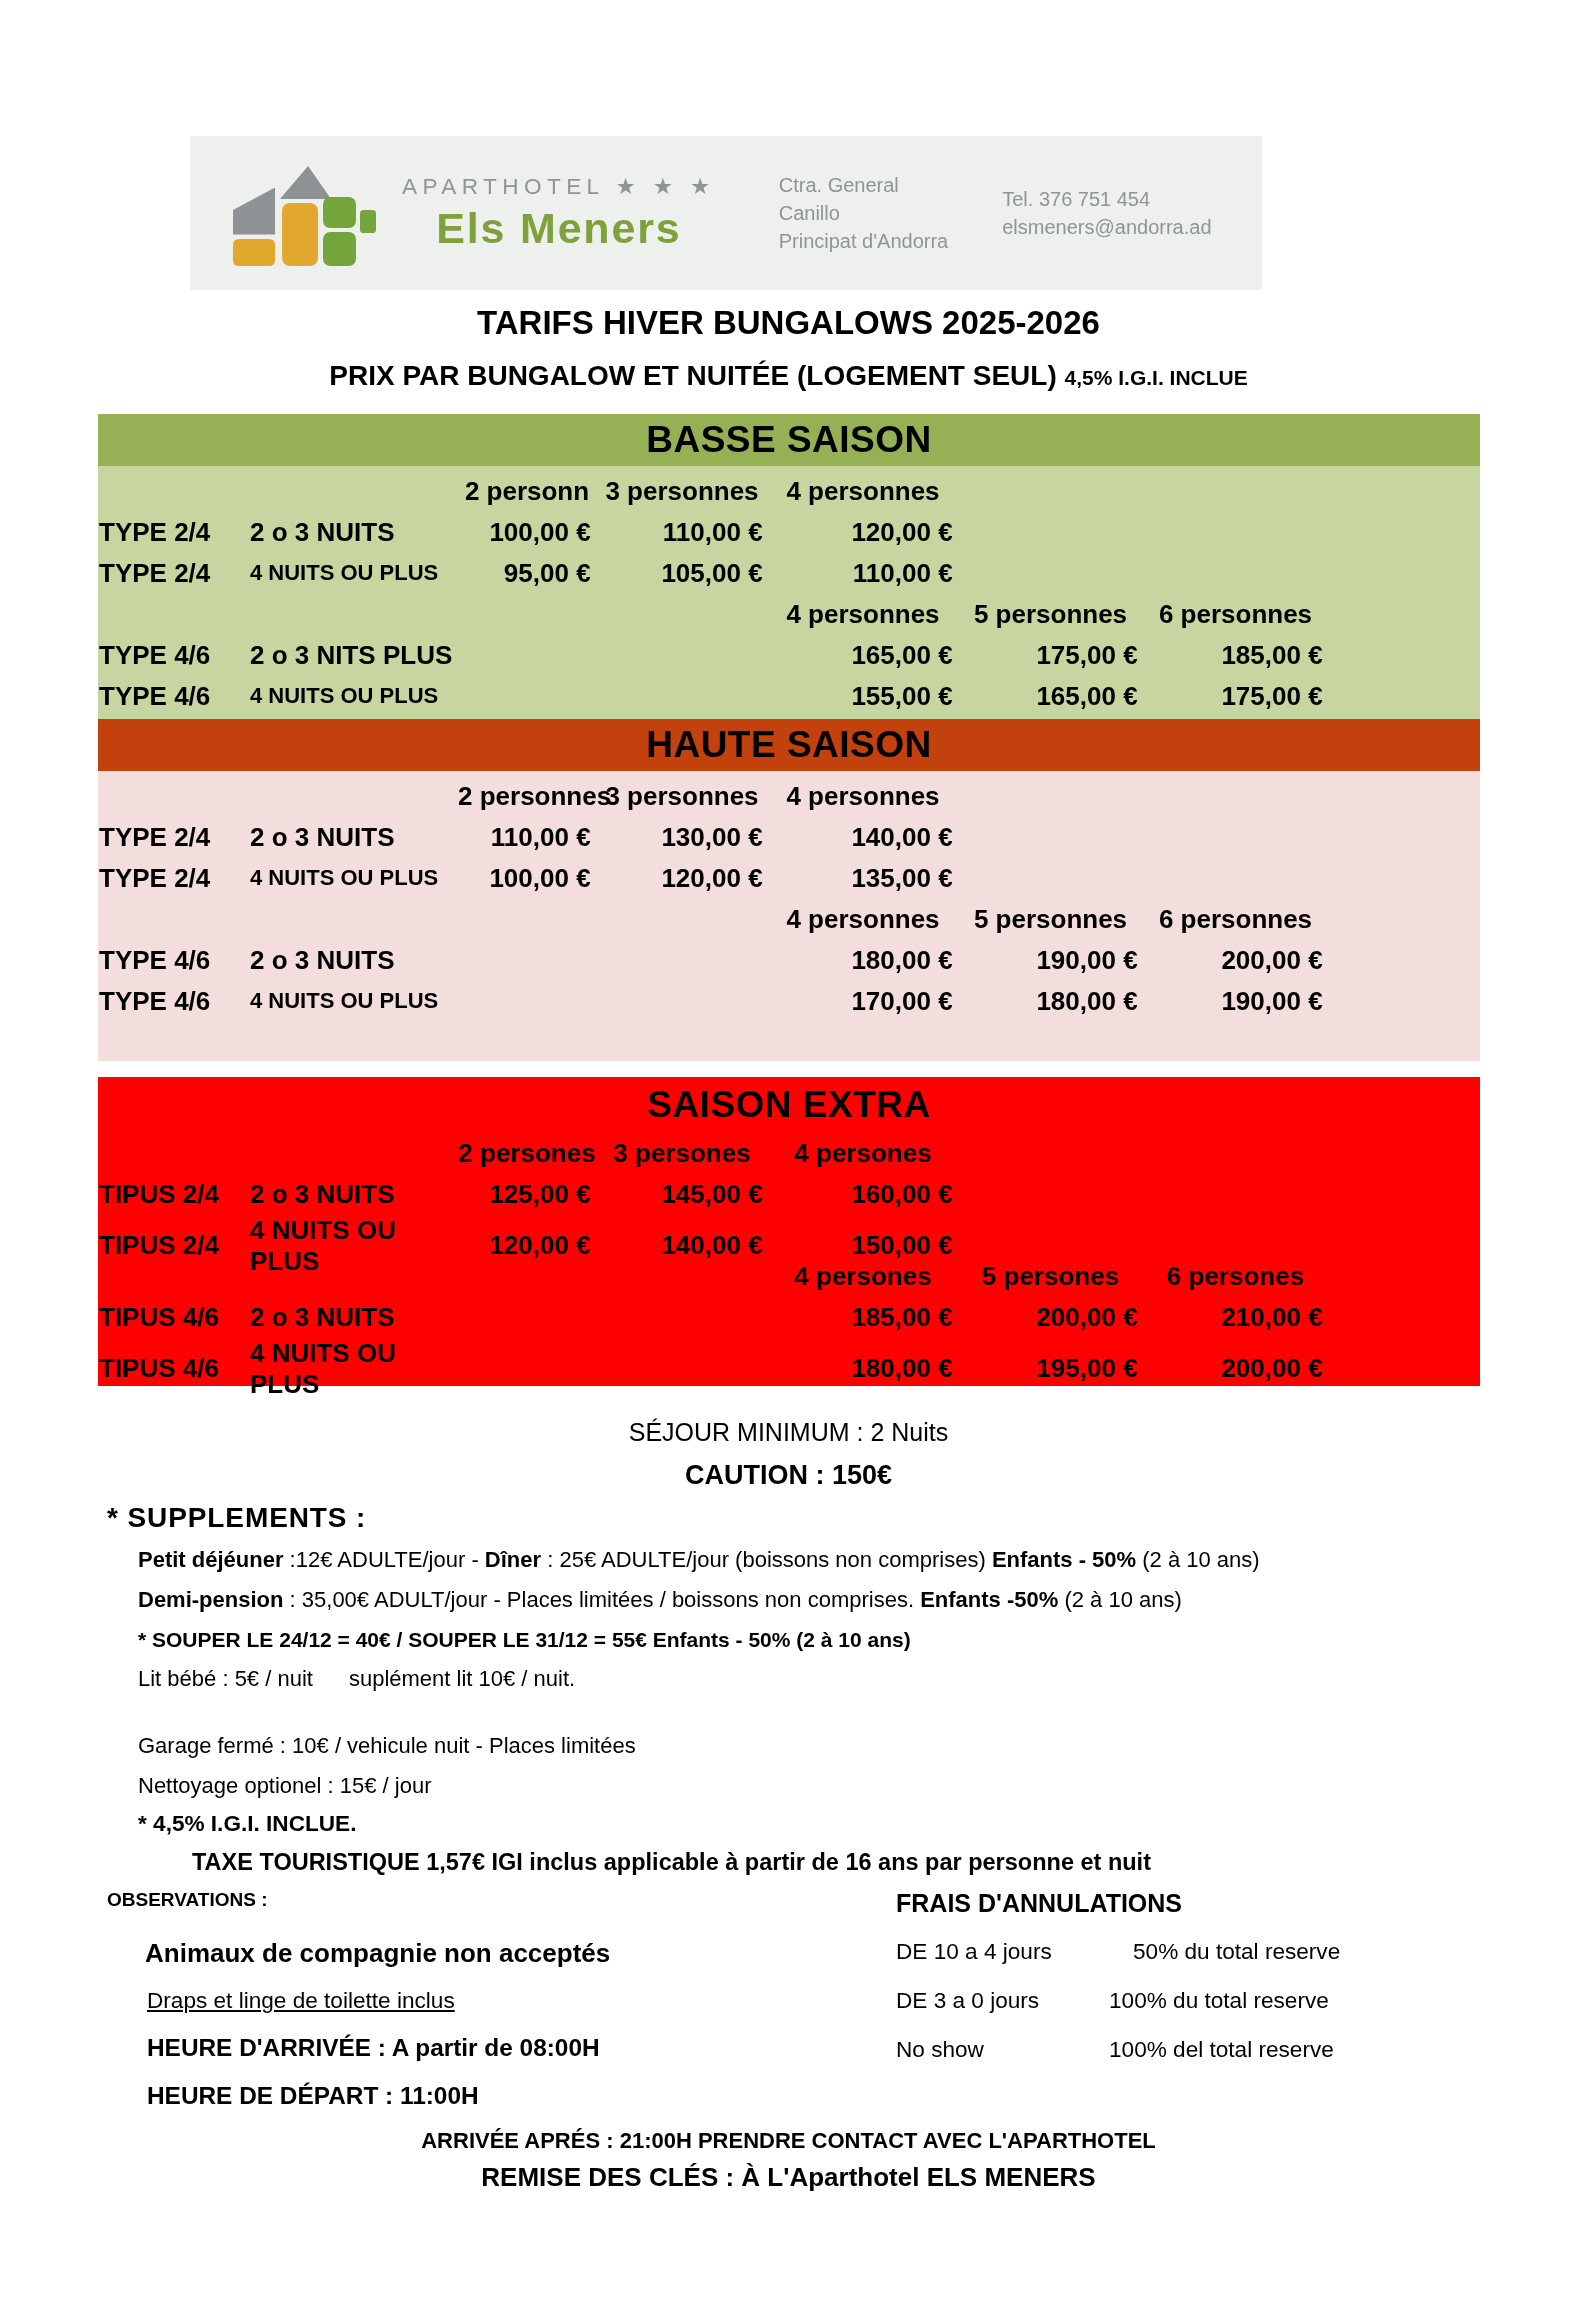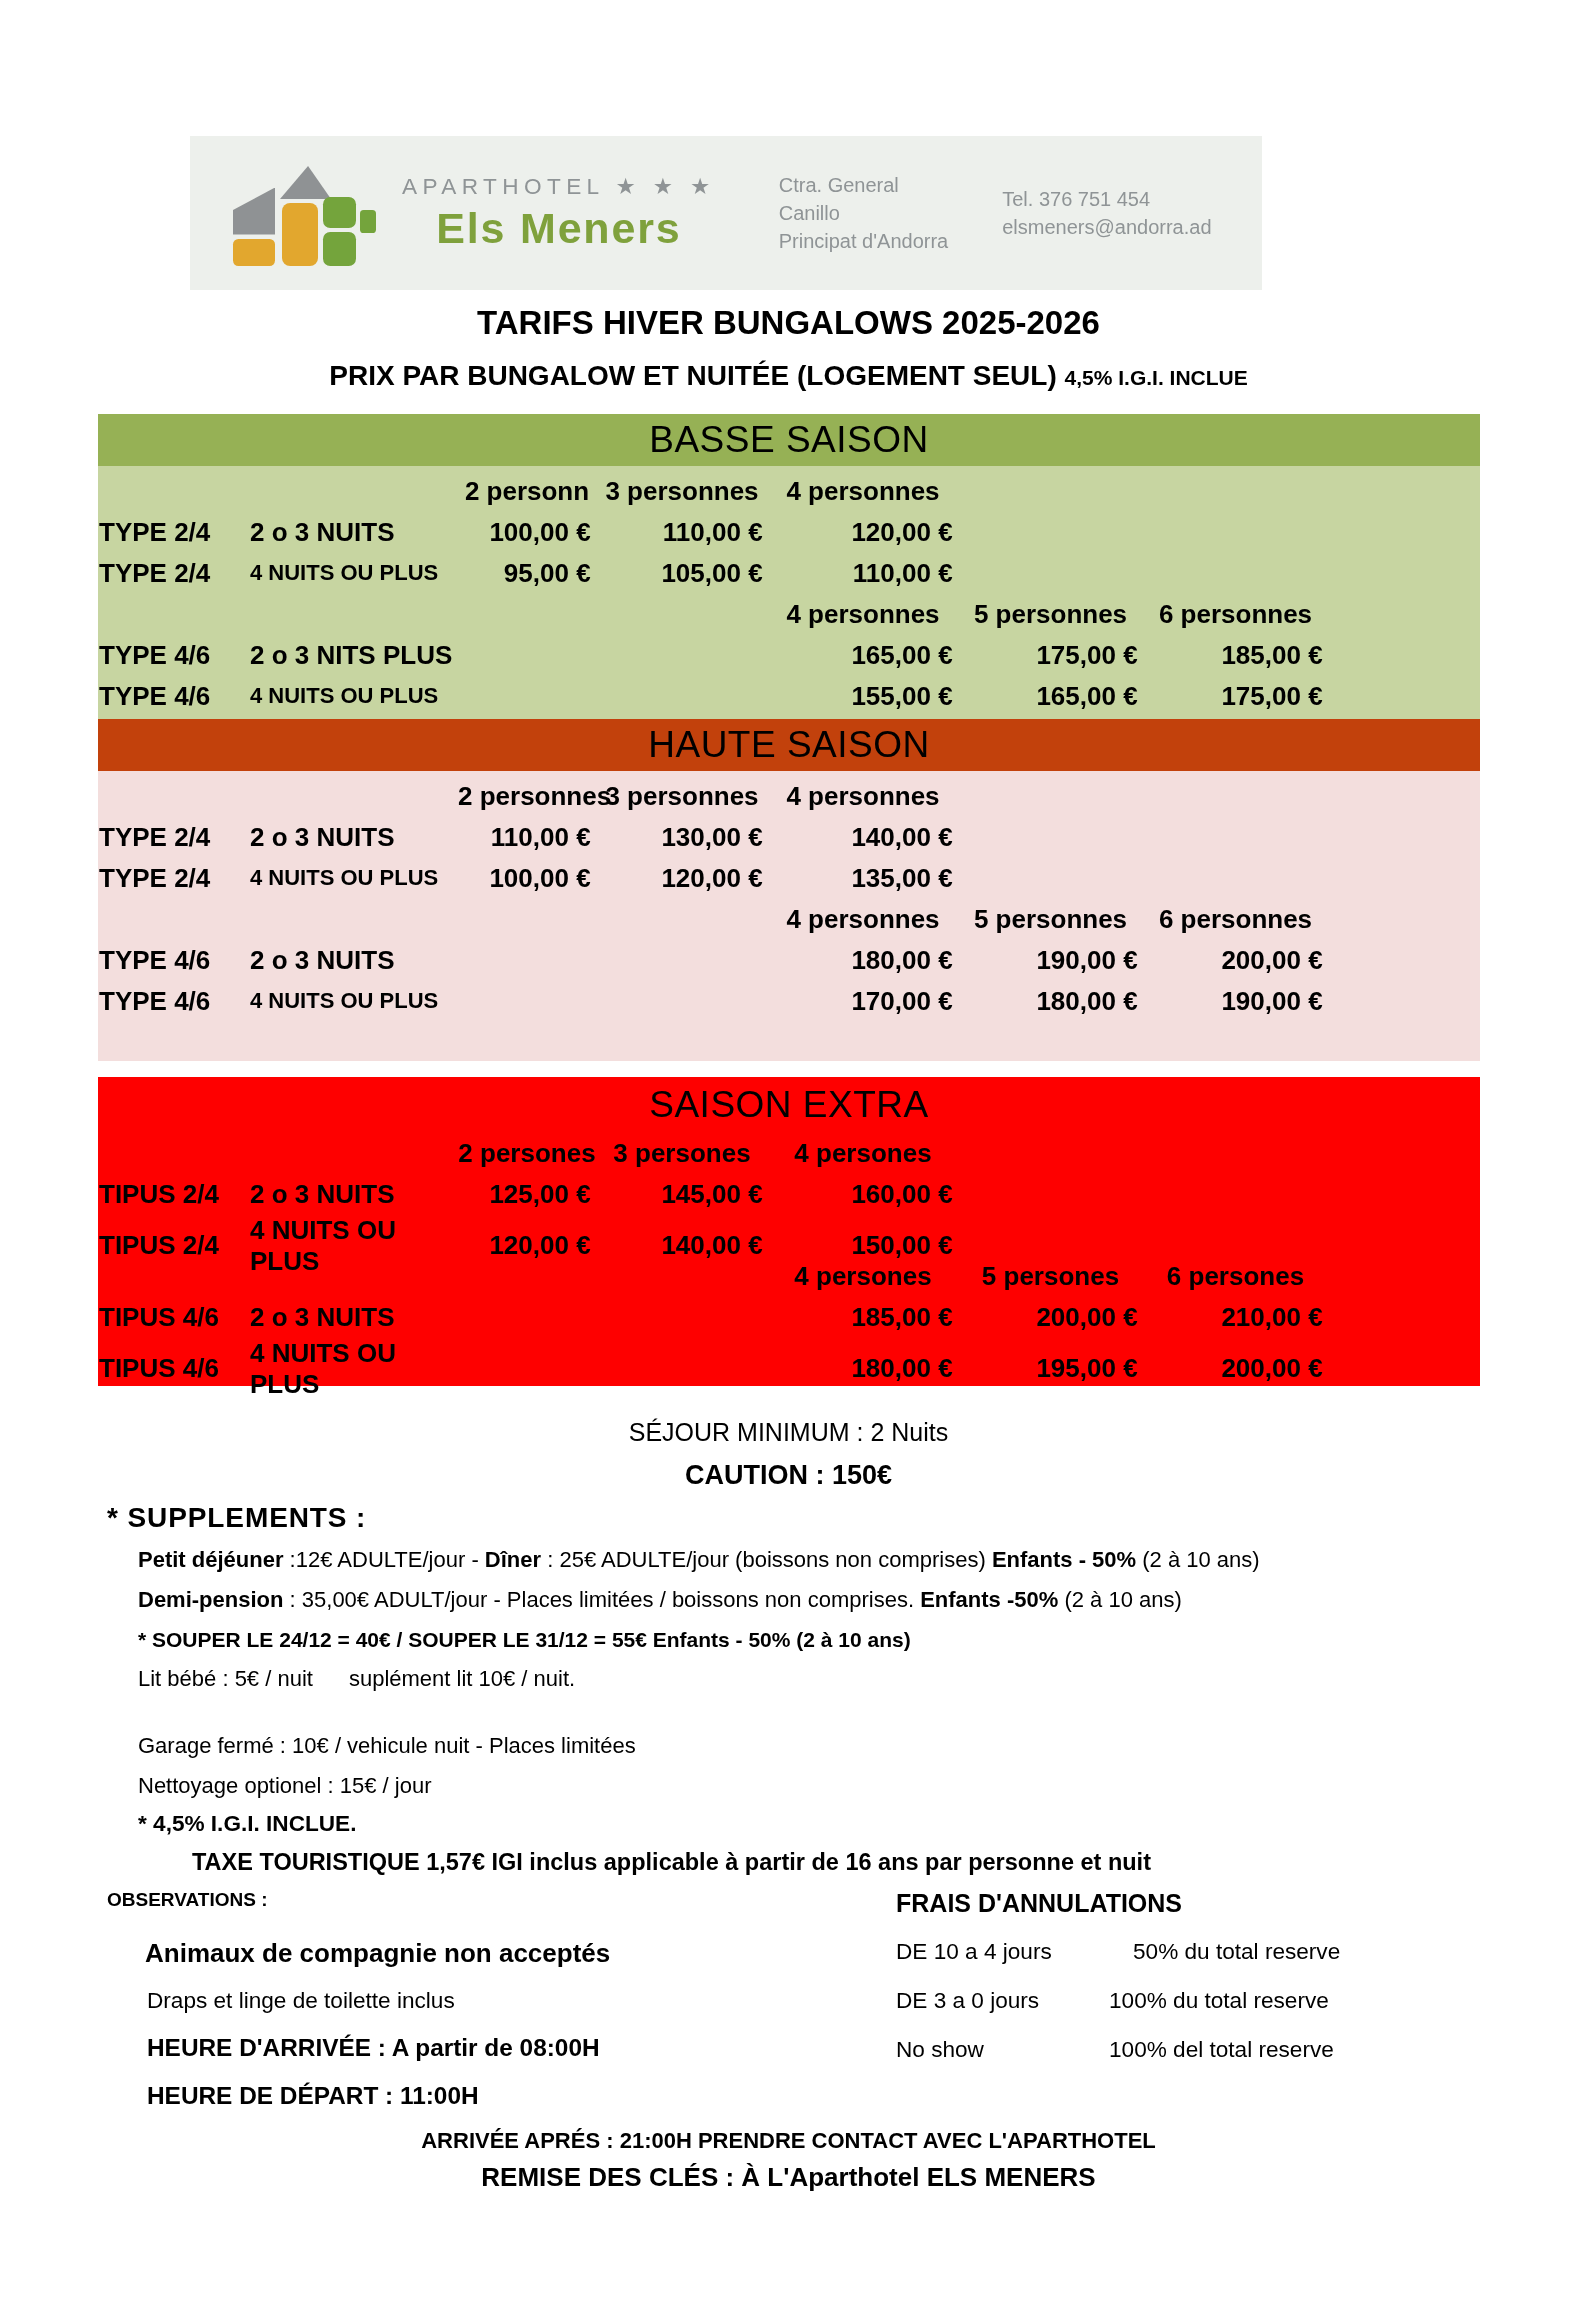--- a/index.html
+++ b/index.html
@@ -27,21 +27,21 @@
   
   .title{position:absolute;left:0;top:304px;width:1577px;text-align:center;
          font-size:33px;font-weight:bold;letter-spacing:0px;}
   .subtitle{position:absolute;left:0;top:360px;width:1577px;text-align:center;
          font-size:28px;font-weight:bold;}
   .sub-note{font-size:21px;font-weight:bold;}
 
   
   .tables{position:absolute;left:98px;top:414px;width:1382px;}
   .band{height:52px;display:flex;align-items:center;justify-content:center;
-        font-size:37px;font-weight:normal;letter-spacing:0.5px;}
+        font-size:37px;font-weight:bold;letter-spacing:0.5px;}
   .basse .band{background:#96b155;}
   .basse .tbody{background:#c7d5a1;padding:4.5px 0 2.7px;}
   .haute .band{background:#c2410c;}
   .haute .tbody{background:#f3dedd;padding:4.5px 0 39px;}
   .extra{background:#fe0000;margin-top:16.3px;padding-bottom:7.2px;}
   .extra .band{background:#fe0000;height:56px;}
   .trow{display:grid;grid-template-columns:152px 208px 138px 172px 190px 185px 185px 1fr;
         height:41px;align-items:center;font-weight:bold;font-size:26px;}
   .c-type{padding-left:1px;}
   .c-val{text-align:right;padding-right:5.4px;white-space:nowrap;}
@@ -58,21 +58,21 @@
   .b{font-weight:bold;}
   .l1{top:1547px;} .l2{top:1587px;}
   .l3{top:1628px;font-size:21px;font-weight:bold;}
   .l4{top:1666px;} .gap{display:inline-block;width:36px;}
   .l5{top:1733px;} .l6{top:1773px;}
   .l7{top:1811px;font-size:22.6px;font-weight:bold;}
   .taxe{left:192px;top:1849px;font-size:23.5px;font-weight:bold;}
 
   .obs-head{left:107px;top:1889px;font-size:19px;font-weight:bold;}
   .pets{left:145px;top:1938px;font-size:26px;font-weight:bold;color:#000000;}
-  .linens{left:147px;top:1988px;font-size:22.6px;}
+  .linens{left:147px;top:1988px;font-size:22.6px;text-decoration:underline;}
   .arrive{left:147px;top:2034px;font-size:24.4px;font-weight:bold;}
   .depart{left:147px;top:2082px;font-size:24.4px;font-weight:bold;}
 
   .frais-head{left:896px;top:1889px;font-size:25px;font-weight:bold;}
   .frow{left:896px;font-size:22.6px;display:flex;}
   .frow .when{width:213px;flex:0 0 auto;}
   .f1{top:1939px;gap:24px;} .f2{top:1988px;} .f3{top:2037px;}
 
   .foot1{top:2128px;font-size:22px;font-weight:bold;}
   .foot2{top:2162px;font-size:26px;font-weight:bold;}

